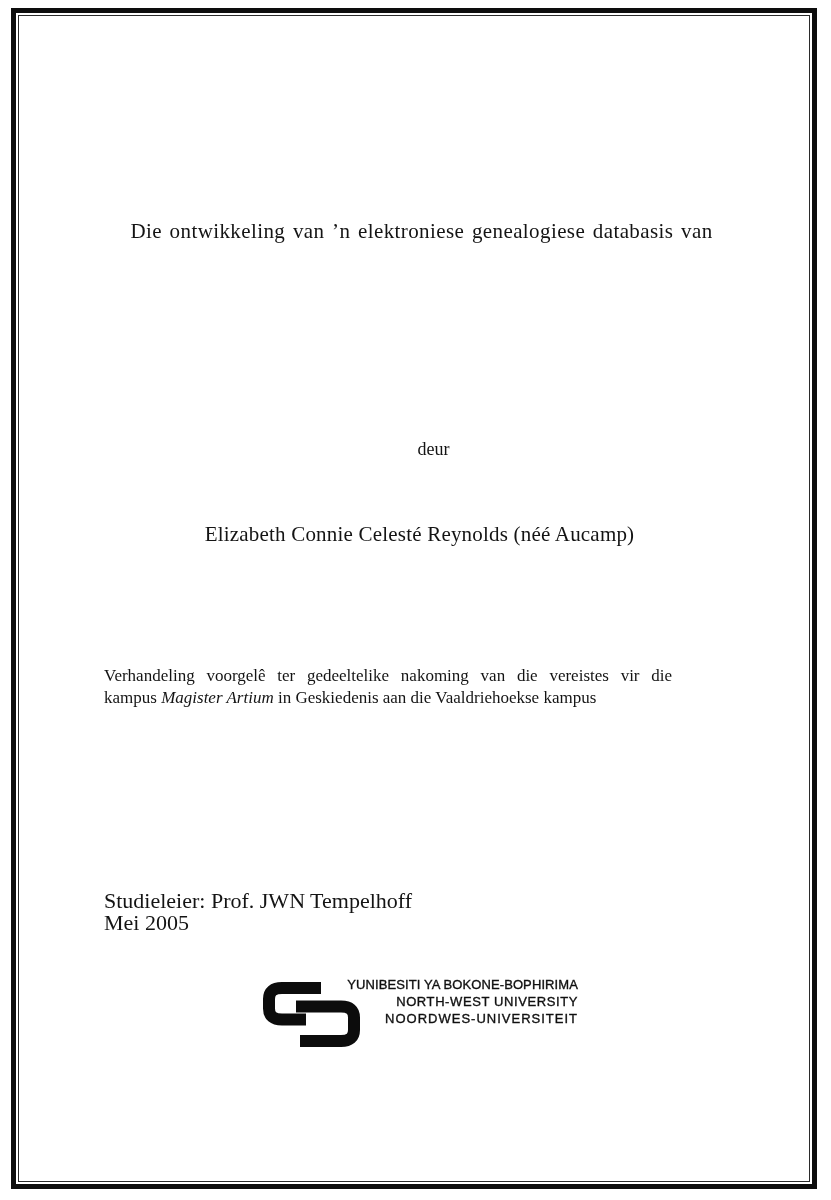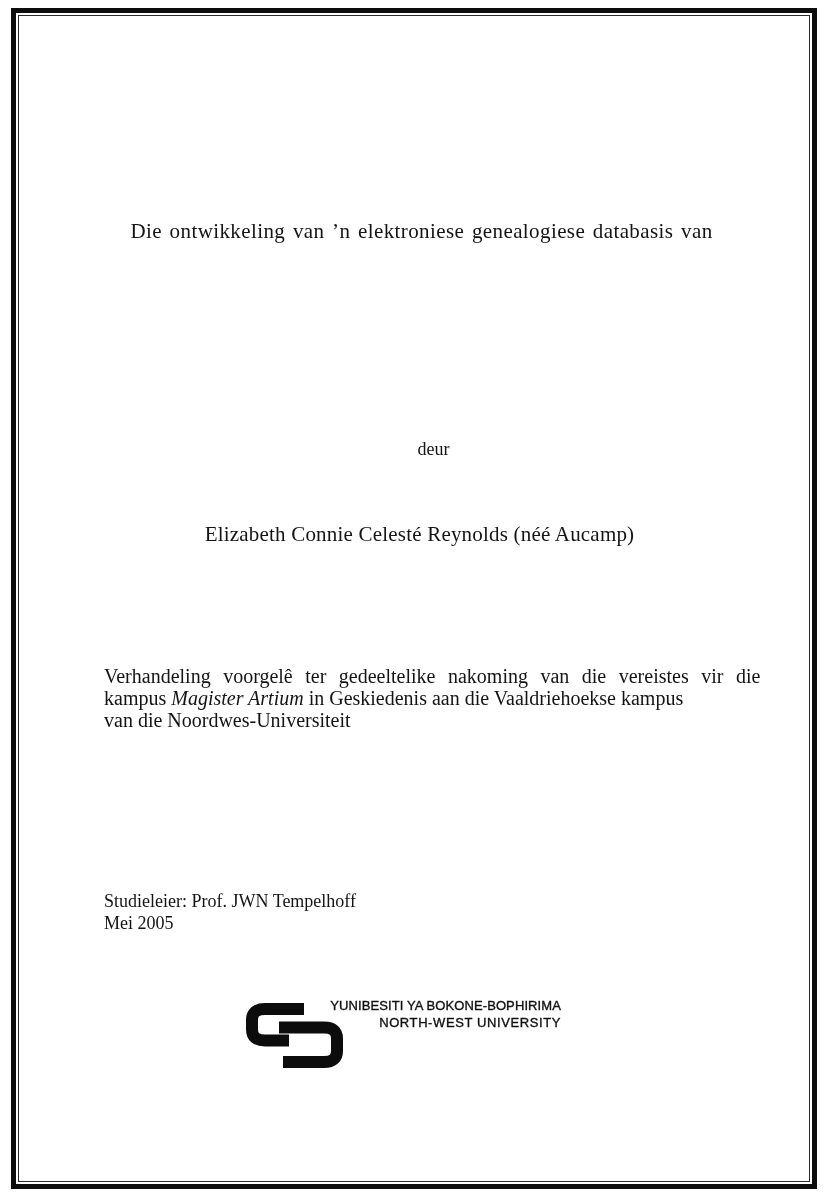--- a/index.html
+++ b/index.html
@@ -48,35 +48,35 @@
     top: 522px; left: 4px;
     width: 100%;
     text-align: center;
     font-size: 21px;
     letter-spacing: 0.2px;
   }
   .statement {
     position: absolute;
     left: 104px; top: 665px;
     width: 630px;
-    font-size: 20px;
+    font-size: 17px;
     line-height: 22px;
   }
   .st-line1 { word-spacing: 7.5px; white-space: nowrap; }
   .st-line2 i { font-family: "Liberation Serif", serif; margin-top: 40px; }
   .supervisor-block {
     position: absolute;
     left: 104px; top: 890px;
-    font-size: 18px;
+    font-size: 22px;
     line-height: 22px;
   }
   .logo-group {
     position: absolute;
-    left: 241px; top: 982px;
-    width: 330px; height: 70px; margin-top: 21px;
+    left: 258px; top: 982px;
+    width: 330px; height: 70px;
   }
   .logo-mark {
     position: absolute;
     left: 0; top: 0;
   }
   .logo-mark path {
     fill: none;
     stroke: #0c0c0c;
     stroke-width: 12;
   }
@@ -108,32 +108,32 @@
     <span class="title-line">Die ontwikkeling van ’n elektroniese genealogiese databasis van</span>
   </h1>
 
   <div class="byline">deur</div>
 
   <div class="author">Elizabeth Connie Celesté Reynolds (néé Aucamp)</div>
 
   <div class="statement">
     <div class="st-line1">Verhandeling voorgelê ter gedeeltelike nakoming van die vereistes vir die</div>
     <div class="st-line2"><span>kampus </span><i>Magister Artium</i><span> in Geskiedenis aan die Vaaldriehoekse kampus</span></div>
-    <div class="st-line3">van die Noordwes-Universiteit</div>
   </div>
 
   <div class="supervisor-block">
     <div>Studieleier: Prof. JWN Tempelhoff</div>
     <div>Mei 2005</div>
   </div>
 
   <div class="logo-group">
     <svg class="logo-mark" width="102" height="65" viewBox="0 0 102 65" aria-hidden="true">
       <path d="M 63,6 H 24 Q 11,6 11,17 V 26.5 Q 11,37.5 24,37.5 H 48"></path>
       <path d="M 38,24.5 H 83 Q 96,24.5 96,35.5 V 48 Q 96,59 83,59 H 42"></path>
     </svg>
     <div class="logo-text">
       <div class="lt1">YUNIBESITI YA BOKONE-BOPHIRIMA</div>
       <div class="lt2">NORTH-WEST UNIVERSITY</div>
+      <div class="lt3">NOORDWES-UNIVERSITEIT</div>
     </div>
   </div>
 
 </div>
 
 </body></html>

